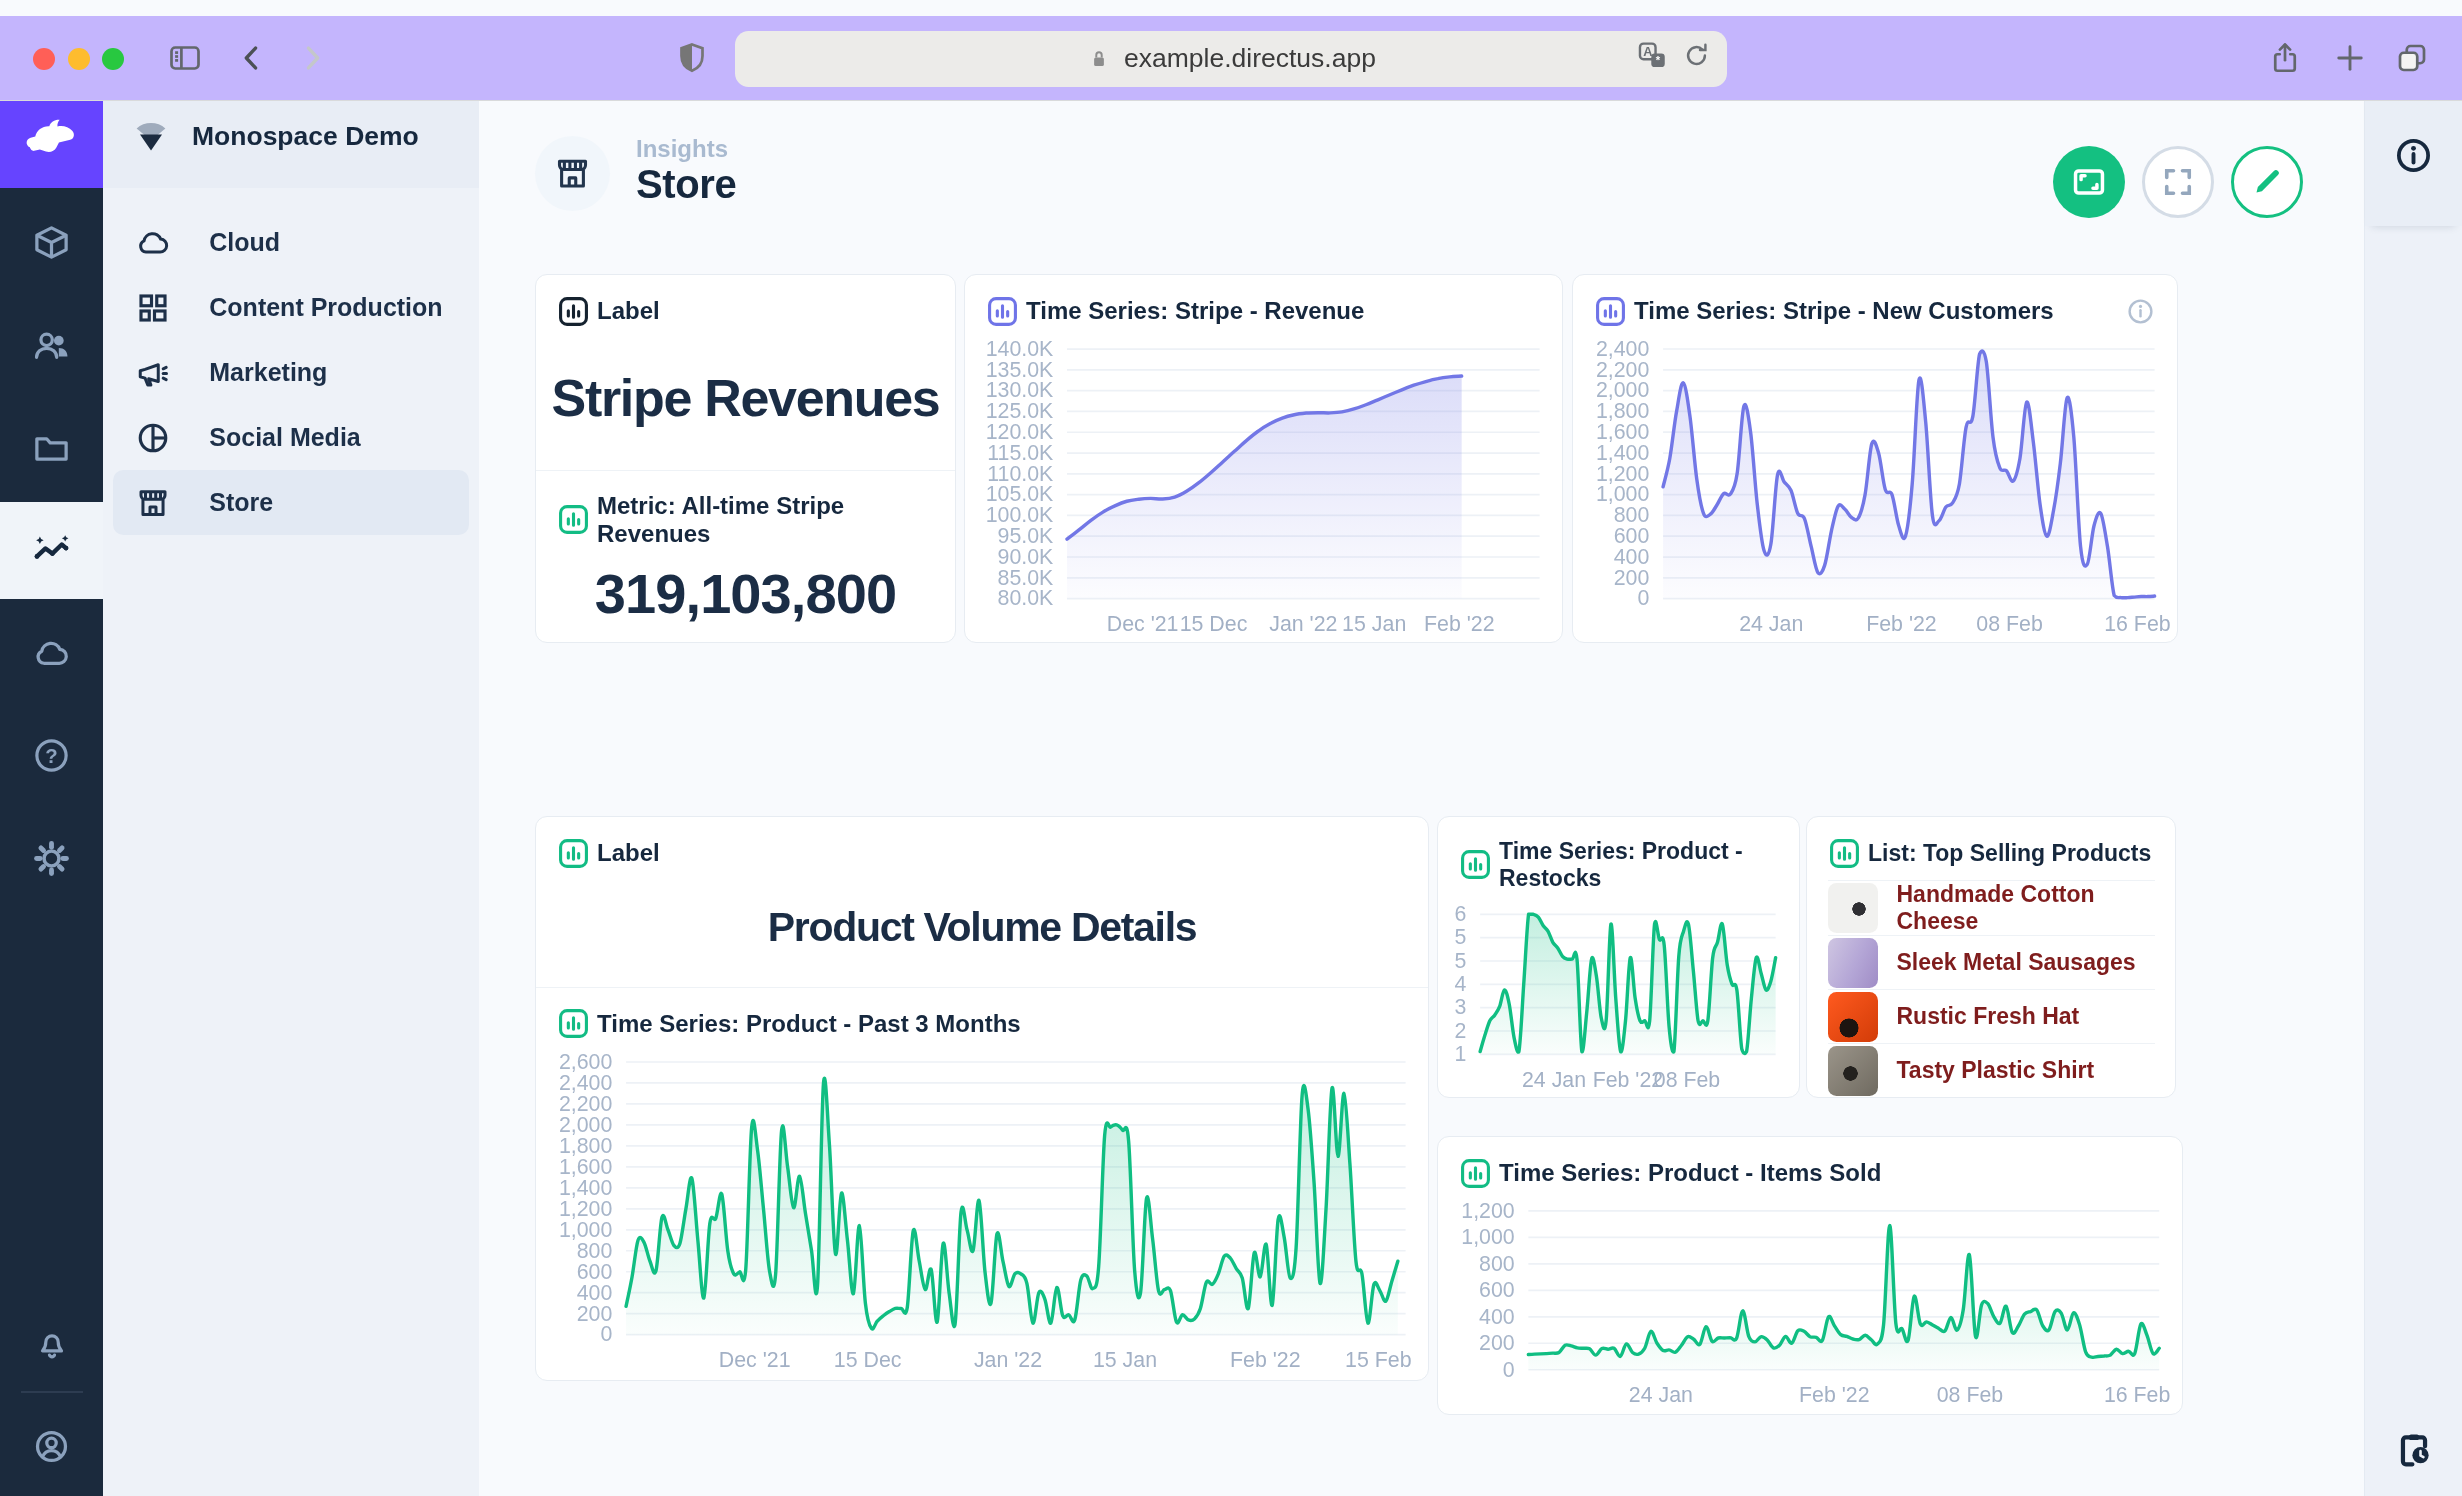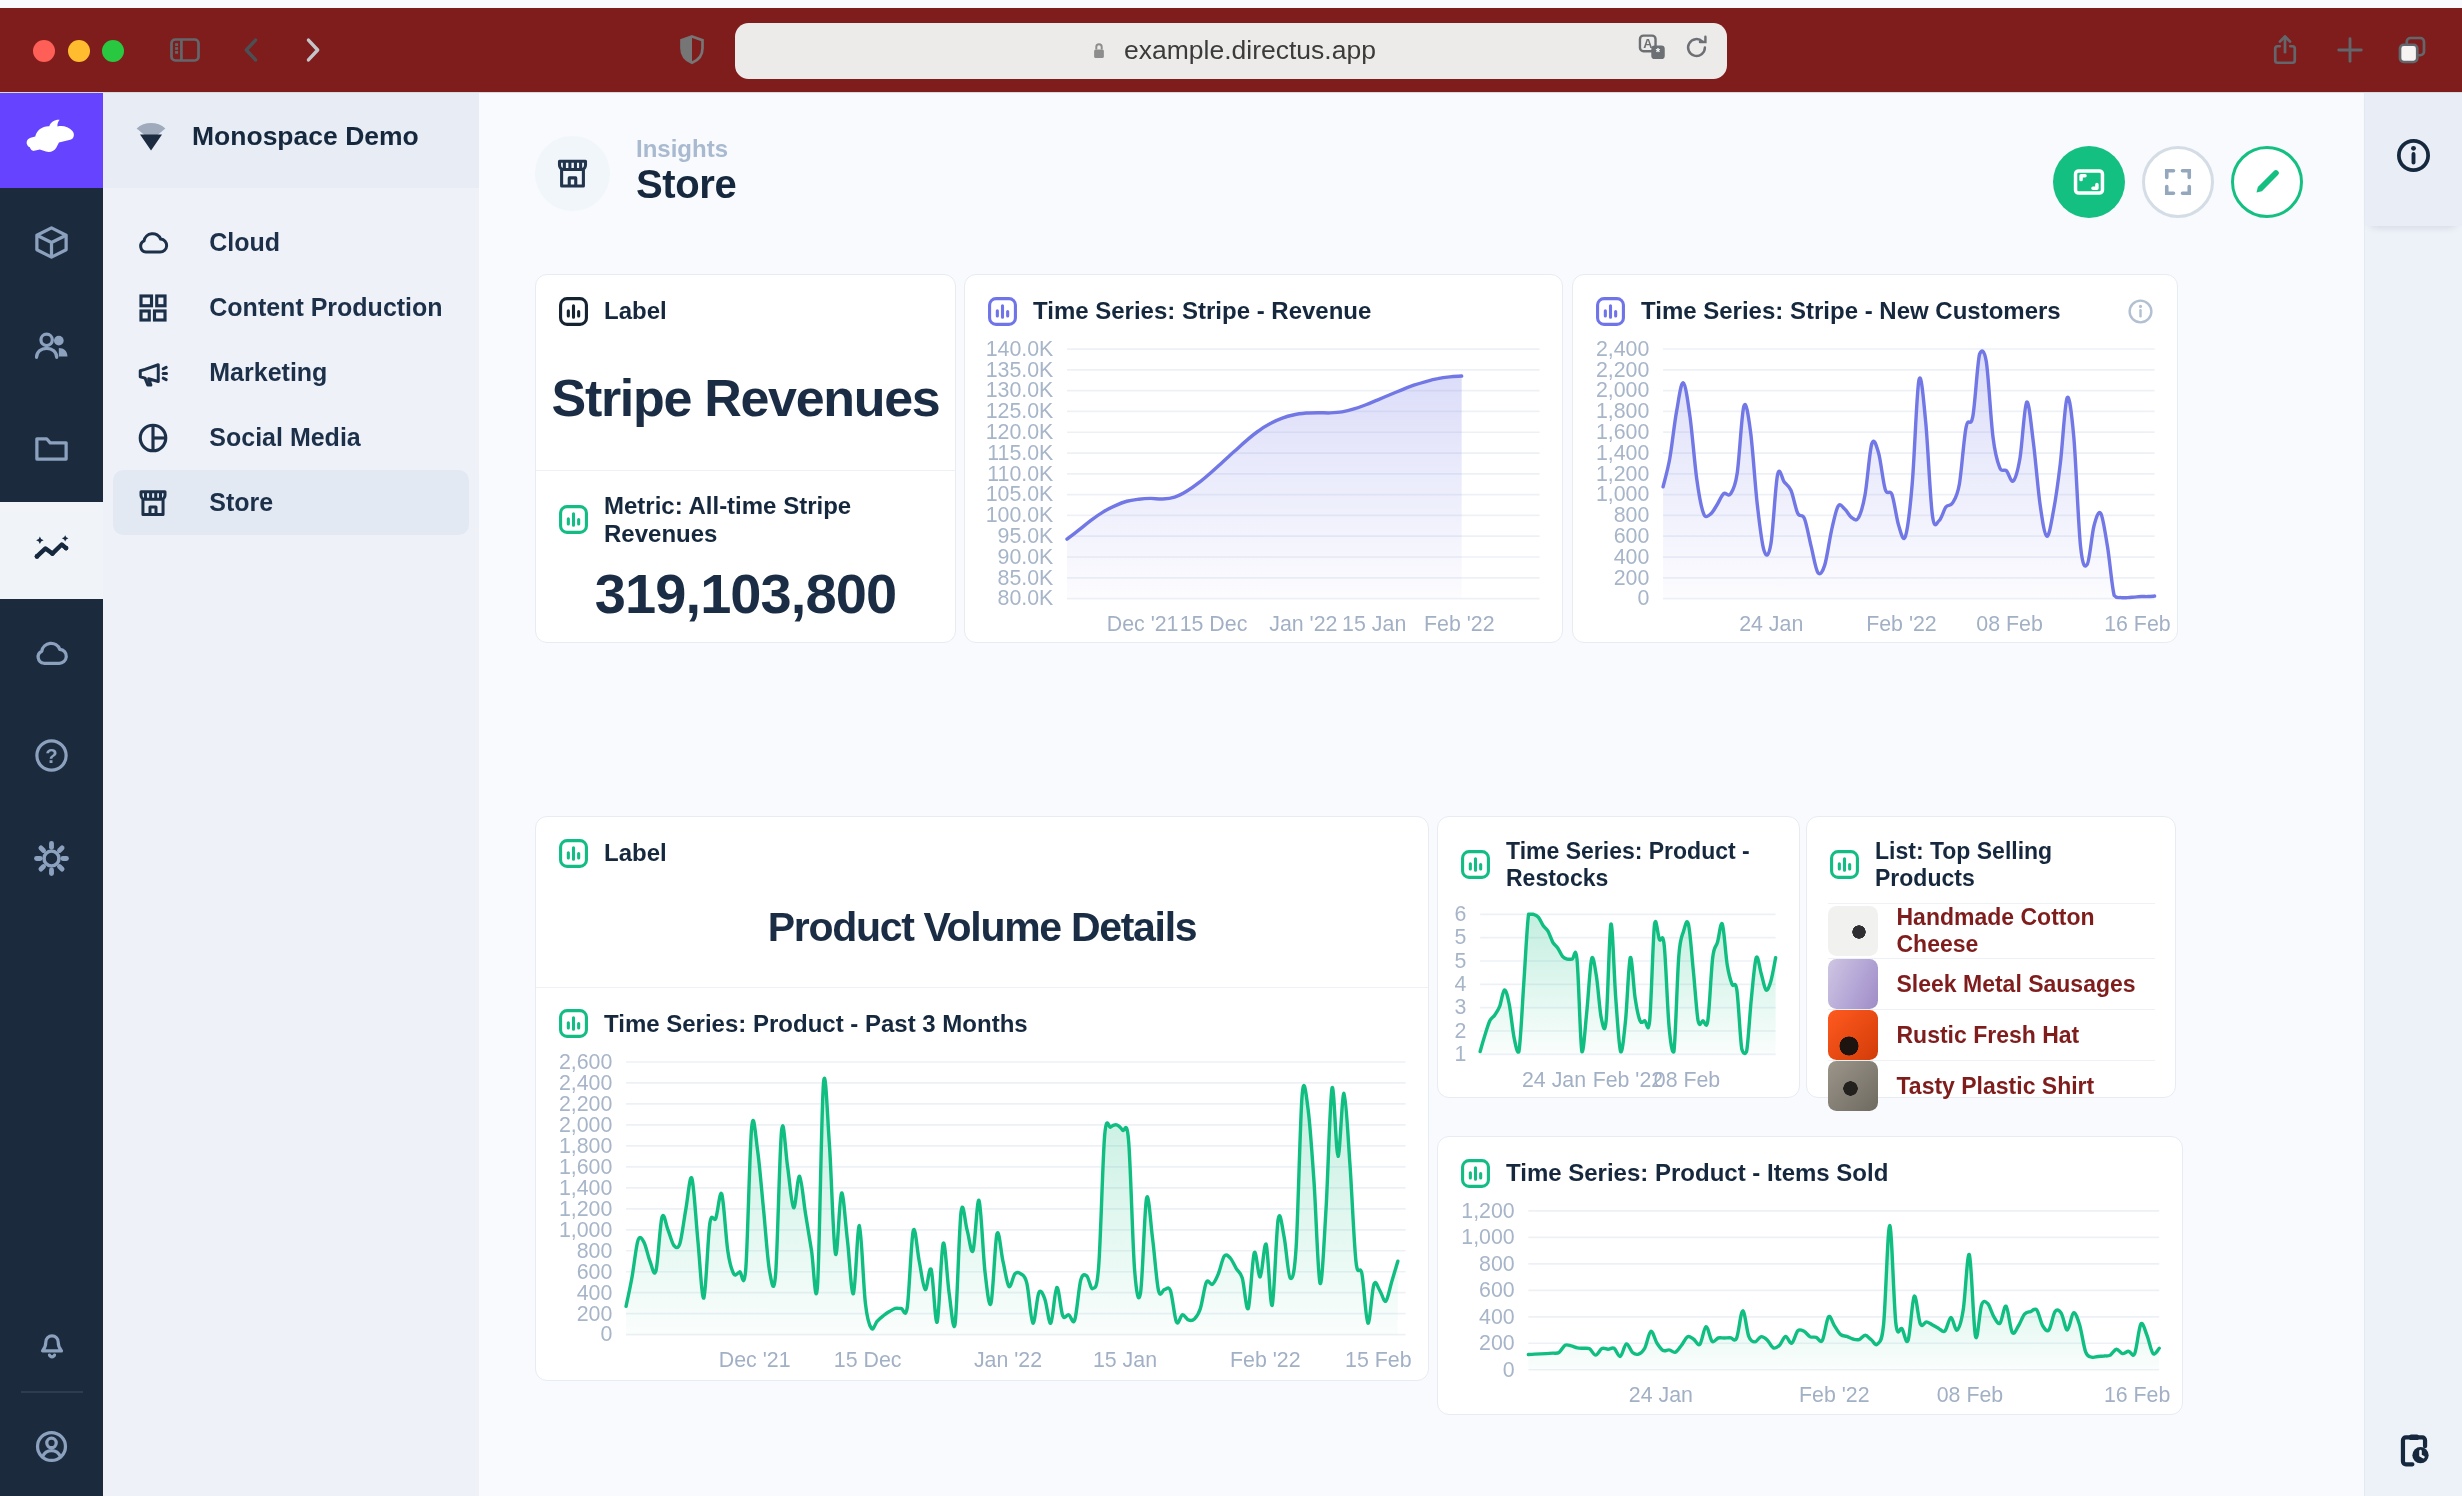--- a/index.html
+++ b/index.html
@@ -1,22 +1,22 @@
 <!DOCTYPE html>
 <html style="font-size:13.7px"><head>
 <meta charset="utf-8">
 <style>
   * { box-sizing: border-box; }
   body { margin:0; background:#fff; }
   .screen { position:relative; width:2462px; height:1496px; overflow:hidden;
     font-family:"Liberation Sans", sans-serif; color:#172940; background:#f8fafd; }
 
   
-  .browser { position:absolute; left:0; top:8px; width:100%; height:85px;
-    background:#7f1d1d; border-bottom:1.7px solid #d9dadb; z-index:5; }
+  .browser { position:absolute; left:0; top:16px; width:100%; height:85px;
+    background:#c4b5fd; border-bottom:1.7px solid #d9dadb; z-index:5; }
   .tl { position:absolute; top:32px; width:22px; height:22px; border-radius:50%; }
   .bicon { position:absolute; top:50%; transform:translateY(-50%); color:#63676c; display:flex; }
   .urlbar { position:absolute; left:735px; top:14.5px; width:992px; height:56px;
     background:#ecebe9; border-radius:13.7px; display:flex; align-items:center;
     justify-content:center; gap:12px; color:#3b3b3b; font-size:26.5px; }
   .urlbar .right-icons { position:absolute; right:15.4px; top:0; height:100%;
     display:flex; align-items:center; gap:12px; color:#5f6368; }
 
   
   .app { position:absolute; top:85px; left:0; right:0; bottom:0; background:#f8fafd; }
@@ -54,21 +54,21 @@
   .page-title { position:absolute; left:157px; top:77px; font-size:40px; font-weight:800;
     letter-spacing:-0.4px; color:#16283e; }
   .fab { position:absolute; top:61px; width:72px; height:72px; border-radius:50%;
     display:flex; align-items:center; justify-content:center; cursor:pointer; }
   .fab.green  { left:1574px; background:#14c081; color:#fff; }
   .fab.ghost  { left:1663px; background:#fff; border:3.4px solid #d4dce6; color:#94a7bd; }
   .fab.outline{ left:1752px; background:#fff; border:3.4px solid #14c081; color:#14c081; }
 
   .card { position:absolute; background:#fff; border:1.7px solid #e7ecf2; border-radius:12px;
     display:flex; flex-direction:column; }
-  .card-head { display:flex; align-items:center; gap:15px; padding:20.5px 22px 8.5px;
+  .card-head { display:flex; align-items:center; gap:8px; padding:20.5px 22px 8.5px;
     font-size:24px; font-weight:700; color:#16283e; flex:0 0 auto; }
   .chip { width:31px; height:31px; flex:0 0 auto; }
   .chip-dark { color:#15222f; } .chip-purple { color:#6f74e8; } .chip-green { color:#12bc84; }
   .head-info { margin-left:auto; color:#b3c0d2; display:flex; }
   .big { flex:1; display:flex; align-items:center; justify-content:center;
     font-size:52px; font-weight:800; letter-spacing:-1.3px; color:#1b2d45; padding-bottom:8.5px; }
   .metric-val { flex:1; display:flex; align-items:center; justify-content:center;
     font-size:56px; font-weight:800; letter-spacing:-0.9px; color:#1b2d45; padding-bottom:12px; }
   .divider { border-top:1.7px solid #eef2f6; flex:0 0 auto; }
   .sec { display:flex; flex-direction:column; }

